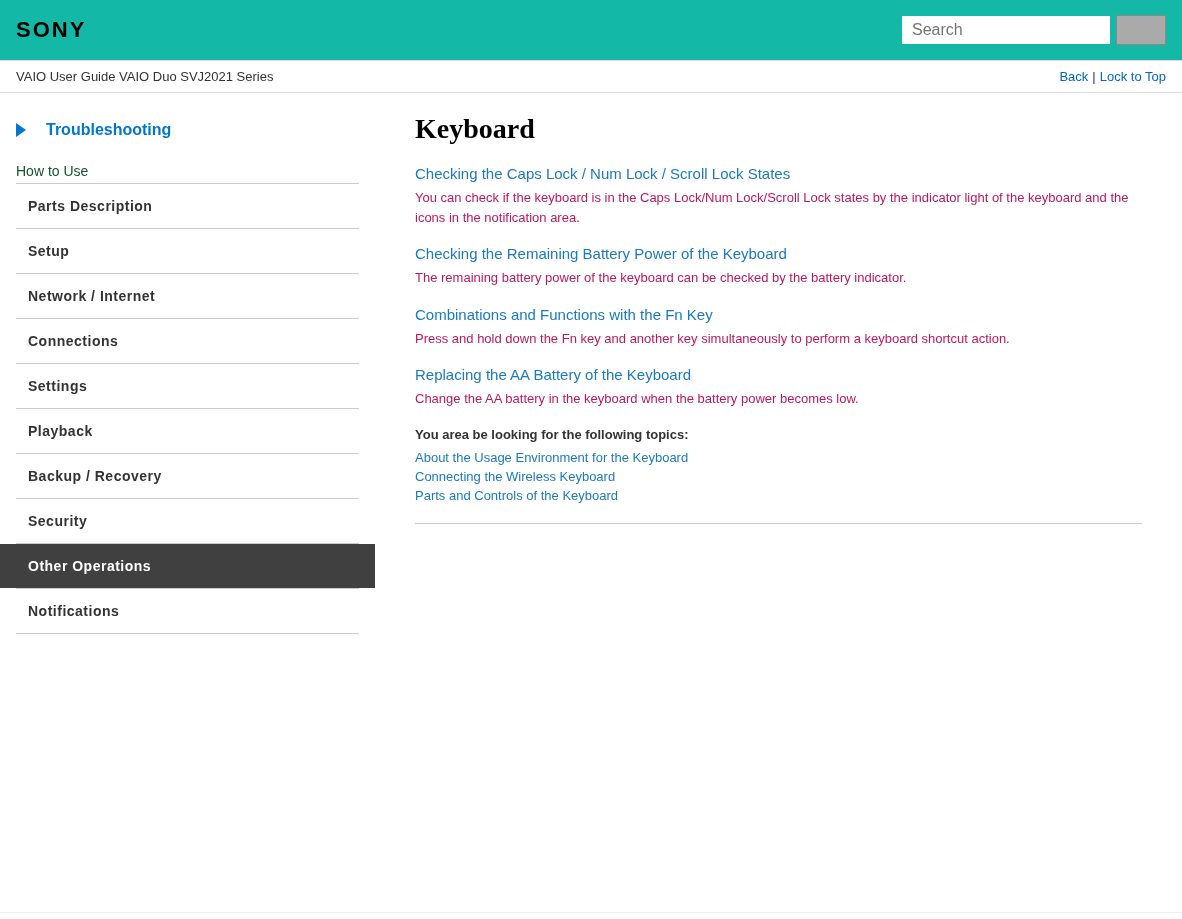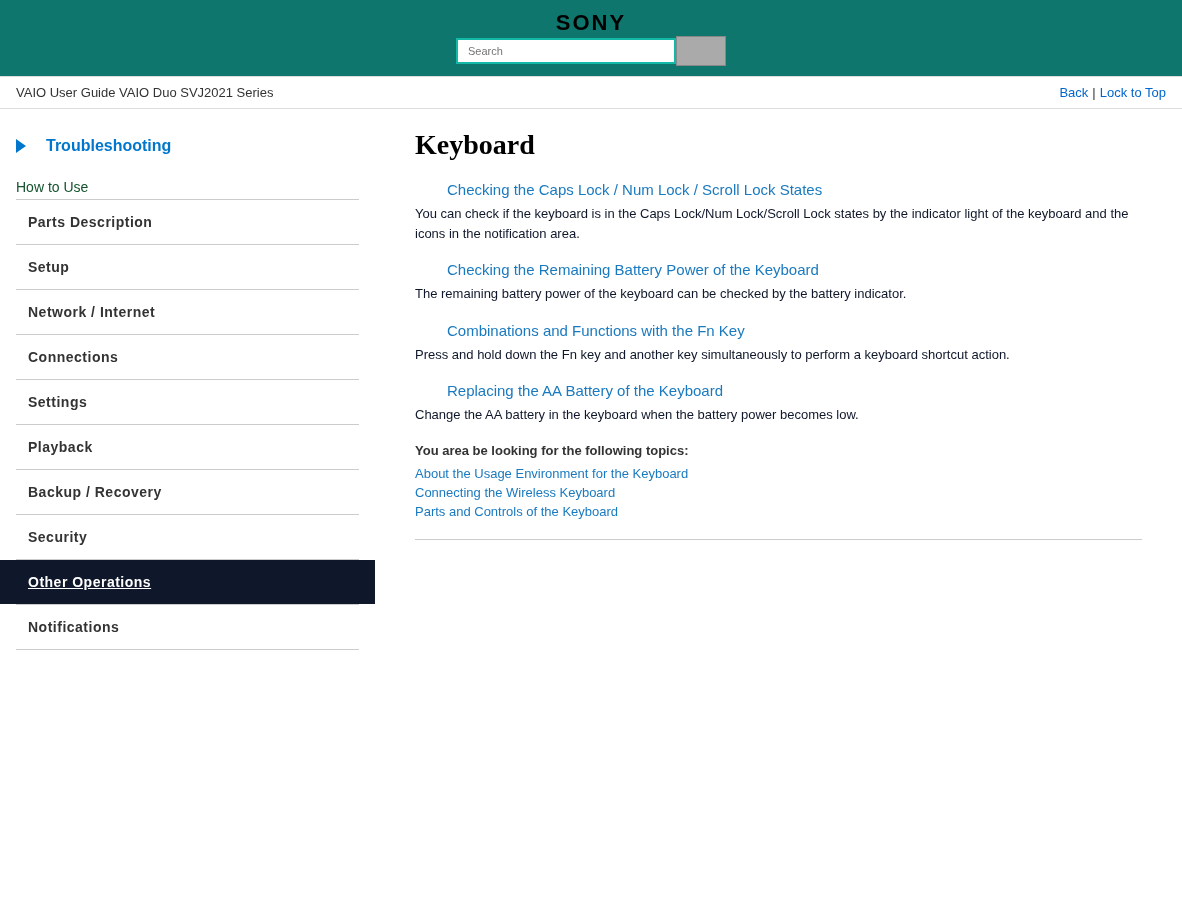--- a/index.html
+++ b/index.html
@@ -9,38 +9,37 @@
       color: #333;
       background: #fff;
     }
     
     #header {
       display: flex;
       align-items: center;
       justify-content: space-between;
       padding: 10px 16px;
       border-bottom: 1px solid #ddd;
-      background: #0f766e;
-      flex-direction: column;
+      background: #14b8a6;
     }
     #logo-text {
       font-size: 22px;
       font-weight: bold;
       letter-spacing: 2px;
       color: #000;
     }
     #search-area {
       display: flex;
       align-items: center;
       gap: 0;
     }
     #search-input {
-      border: 2px solid #14b8a6;
+      border: 6px solid #14b8a6;
       padding: 5px 10px;
-      font-size: 11px;
+      font-size: 16px;
       width: 220px;
       outline: none;
       color: #999;
     }
     #search-button {
       background: #aaa;
       border: 1px solid #888;
       padding: 5px 12px;
       cursor: pointer;
       height: 30px;
@@ -115,23 +114,22 @@
     .sidebar-item {
       padding: 14px 16px 14px 28px;
       font-size: 14px;
       font-weight: bold;
       color: #333;
       letter-spacing: 0.5px;
       cursor: pointer;
       display: block;
     }
     .sidebar-item.active {
-      background: #0f172a;
+      background: #404040;
       color: #fff;
-      text-decoration: underline;
     }
     
     #content {
       flex: 1;
       padding: 20px 40px 40px 40px;
     }
     #page-heading {
       font-size: 28px;
       font-weight: bold;
       margin-bottom: 20px;
@@ -139,25 +137,24 @@
       font-family: Georgia, serif;
     }
     .topic-link {
       color: #1a7abf;
       font-size: 15px;
       font-weight: normal;
       text-decoration: none;
       display: block;
       margin-bottom: 6px;
       cursor: pointer;
-      margin-left: 32px;
     }
     .topic-description {
       font-size: 13px;
-      color: #0f172a;
+      color: #be185d;
       margin-bottom: 18px;
       line-height: 1.5;
     }
     .section-block {
       margin-bottom: 8px;
     }
     #looking-for {
       margin-top: 10px;
       margin-bottom: 10px;
     }

